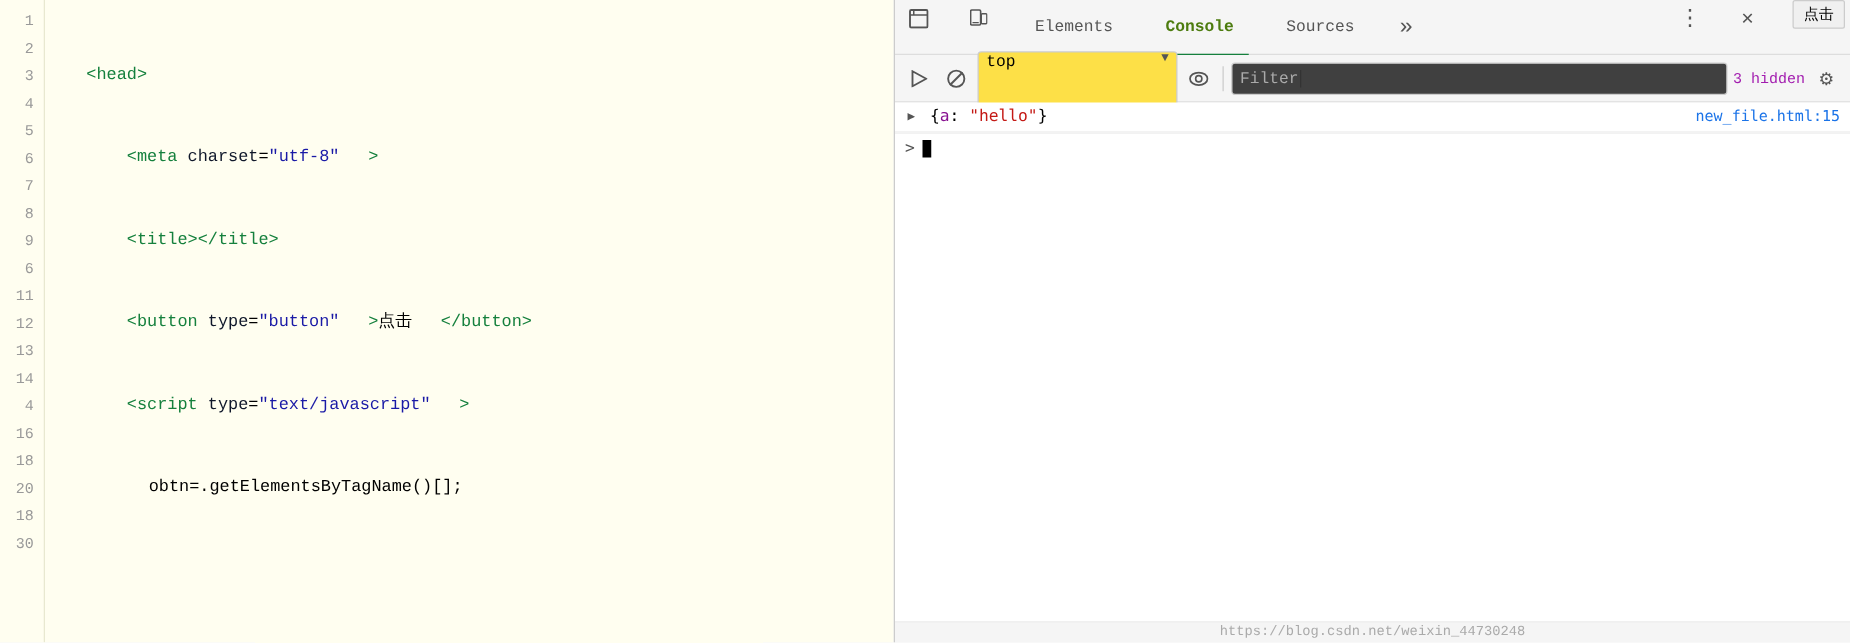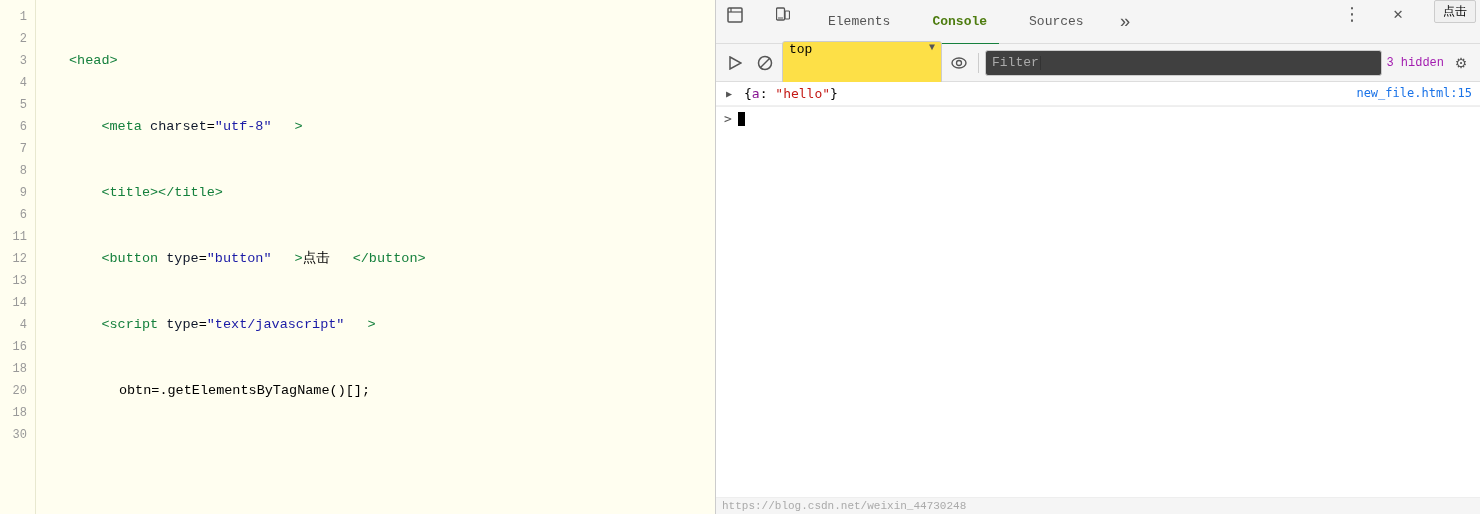--- a/index.html
+++ b/index.html
@@ -320,21 +320,21 @@
       display: inline-block;
       width: 7px;
       height: 14px;
       background: #000;
       animation: blink 1s step-end infinite;
     }
 
     
     .devtools-bottom {
       background: #f5f5f5;
-      text-align: left;
+      text-align: center;
       padding: 2px 6px;
       font-size: 11px;
       color: #aaa;
       border-top: 1px solid #eee;
     }
     .devtools-bottom a { color: #aaa; text-decoration: none; }
   </style>
 </head>
 <body>
 

